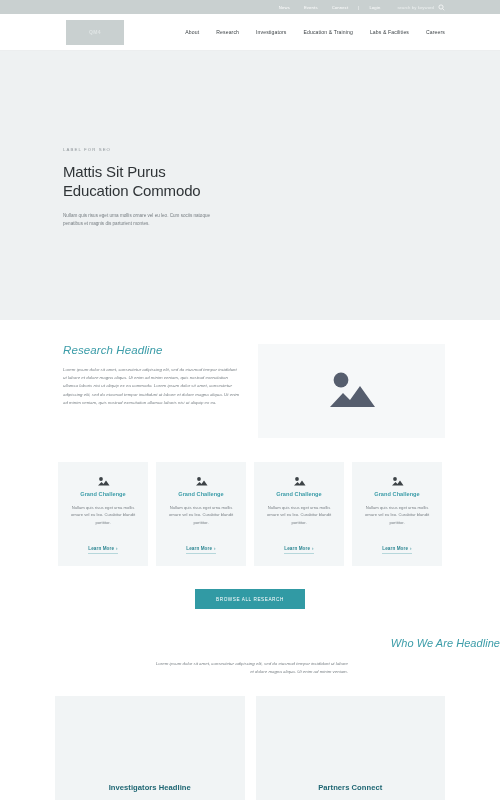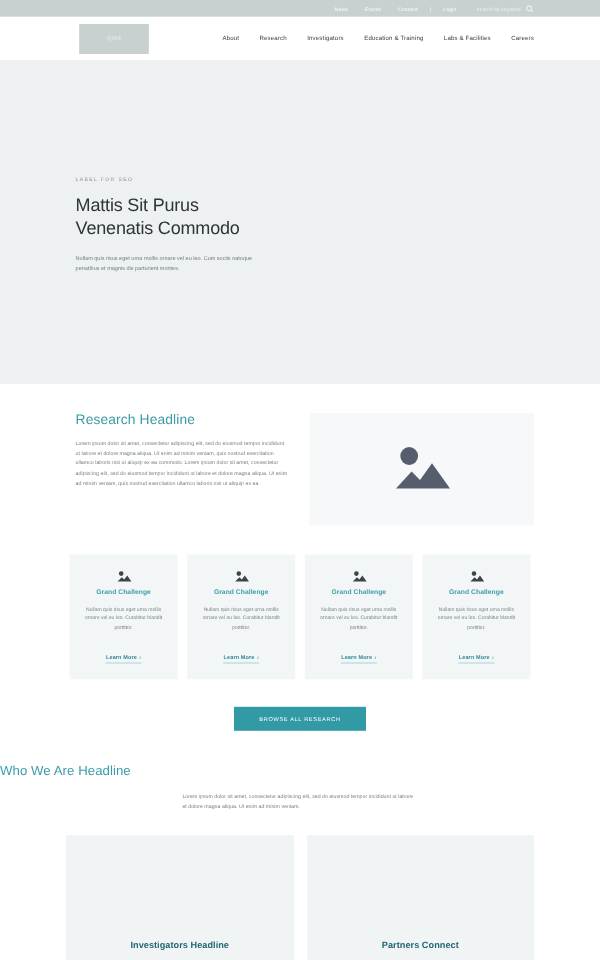--- a/index.html
+++ b/index.html
@@ -120,21 +120,21 @@
   .research-section {
     background: #ffffff;
     padding: 24px 0 0 0;
     position: relative;
   }
   .research-row {
     display: flex;
     padding: 0 55px;
     gap: 18px;
   }
-  .research-col-text { width: 185px; padding-left: 8px; }
+  .research-col-text { width: 185px; padding-left: 8px; font-style: italic; }
   .research-heading {
     font-size: 11.5px;
     color: #3b9ca8;
     font-weight: normal;
     letter-spacing: 0.1px;
     margin-bottom: 10px;
   }
   .research-body {
     font-size: 4.4px;
     line-height: 8.2px;
@@ -200,21 +200,21 @@
   .browse-btn {
     background: #319aa4;
     color: #ffffff;
     font-size: 4.7px;
     letter-spacing: 0.55px;
     padding: 7.5px 21px;
     white-space: nowrap;
   }
 
   
-  .who-section { padding: 28px 0 0 0; text-align: left; }
+  .who-section { padding: 28px 0 0 0; text-align: right; font-style: italic; }
   .who-heading {
     font-size: 11px;
     color: #3b9ca8;
     font-weight: normal;
     letter-spacing: 0.05px;
     margin-bottom: 11px;
   }
   .who-body {
     font-size: 4.4px;
     line-height: 8px;
@@ -290,21 +290,21 @@
     <span class="nav-link">Education &amp; Training</span>
     <span class="nav-link">Labs &amp; Facilities</span>
     <span class="nav-link">Careers</span>
   </div>
 </div>
 
 <div class="hero">
   <div class="hero-label">LABEL FOR SEO</div>
   <h1 class="hero-title">
     <span>Mattis Sit Purus</span><br>
-    <span>Venenatis Commodo</span>
+    <span>Education Commodo</span>
   </h1>
   <div class="hero-body">Nullam quis risus eget urna mollis ornare vel eu leo. Cum sociis natoque penatibus et magnis dis parturient montes.</div>
 </div>
 
 <div class="research-section">
   <div class="research-row">
     <div class="research-col-text">
       <h2 class="research-heading">Research Headline</h2>
       <div class="research-body">Lorem ipsum dolor sit amet, consectetur adipiscing elit, sed do eiusmod tempor incididunt ut labore et dolore magna aliqua. Ut enim ad minim veniam, quis nostrud exercitation ullamco laboris nisi ut aliquip ex ea commodo. Lorem ipsum dolor sit amet, consectetur adipiscing elit, sed do eiusmod tempor incididunt ut labore et dolore magna aliqua. Ut enim ad minim veniam, quis nostrud exercitation ullamco laboris nisi ut aliquip ex ea.</div>
     </div>

